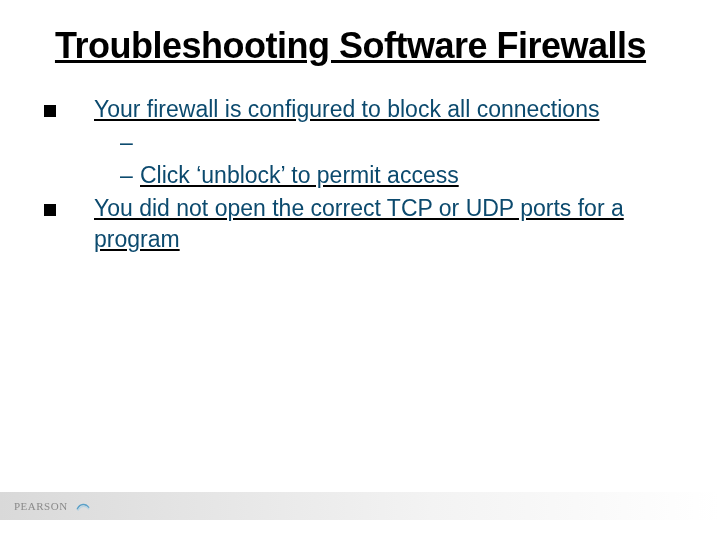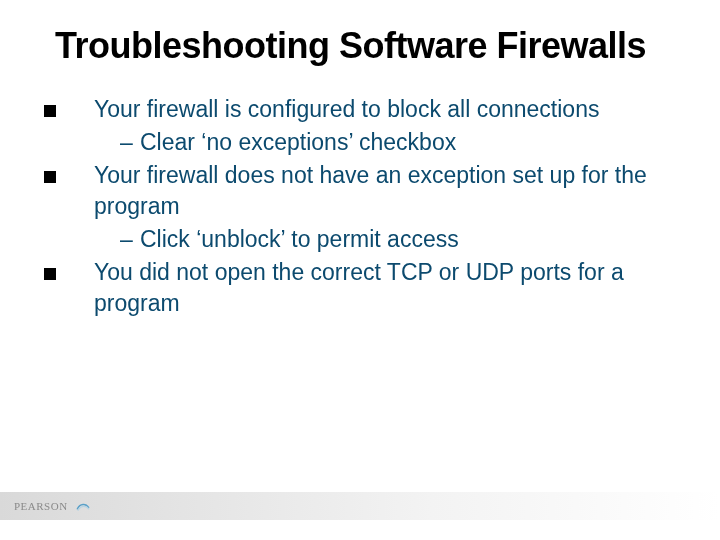--- a/index.html
+++ b/index.html
@@ -8,20 +8,21 @@
     background: #ffffff;
     font-family: Arial, Helvetica, sans-serif;
     position: relative;
     overflow: hidden;
   }
   .slide {
     width: 720px;
     height: 520px;
     padding: 20px 59px 0 40px;
     position: relative;
+    text-decoration: underline;
   }
   .title {
     font-family: "Arial Black", Arial, sans-serif;
     font-weight: 900;
     font-size: 36px;
     line-height: 1.1;
     text-align: center;
     color: #000;
     margin: 6px 0 28px 0;
     letter-spacing: -0.5px;
@@ -100,27 +101,22 @@
 
   <div class="content">
 
     <div class="row">
       <div class="bullet-col"><span class="square"></span></div>
       <div class="text-col">Your firewall is configured to block all connections</div>
     </div>
     <div class="row sub">
       <div class="bullet-col"></div>
       <div class="dash-col"><span class="dash">–</span></div>
-      <div class="text-col">Clear ‘no exceptions’ checkbox</div>
     </div>
 
-    <div class="row">
-      <div class="bullet-col"><span class="square"></span></div>
-      <div class="text-col">Your firewall does not have an exception set up for the program</div>
-    </div>
     <div class="row sub">
       <div class="bullet-col"></div>
       <div class="dash-col"><span class="dash">–</span></div>
       <div class="text-col">Click ‘unblock’ to permit access</div>
     </div>
 
 
     <div class="row">
       <div class="bullet-col"><span class="square"></span></div>
       <div class="text-col">You did not open the correct TCP or UDP ports for a program</div>

